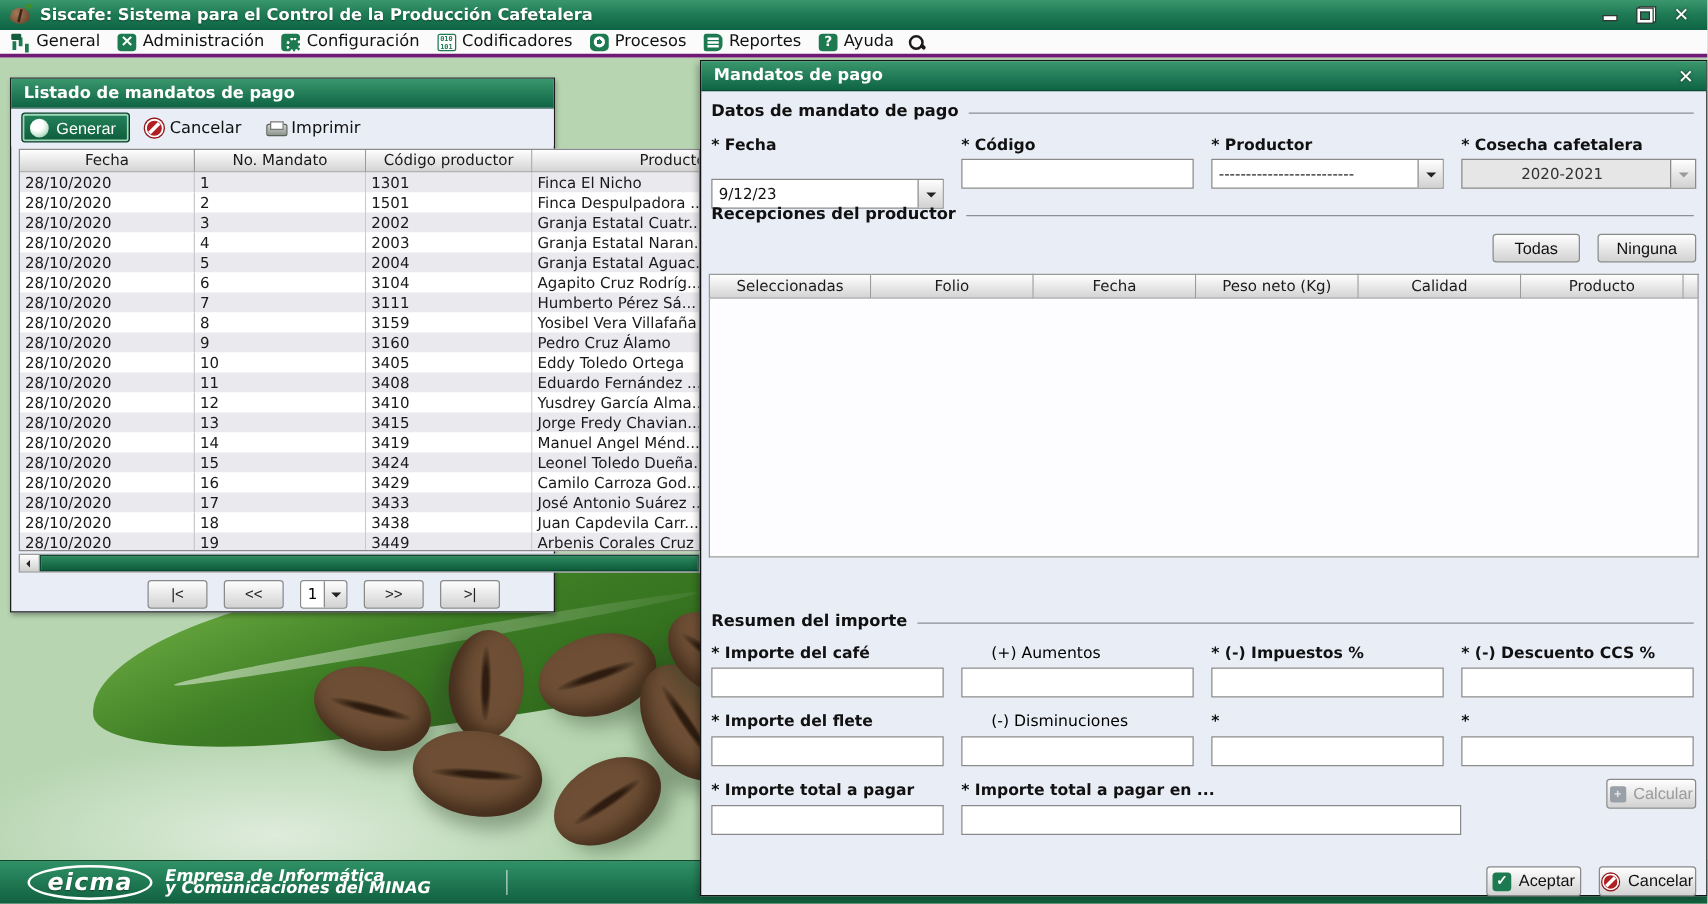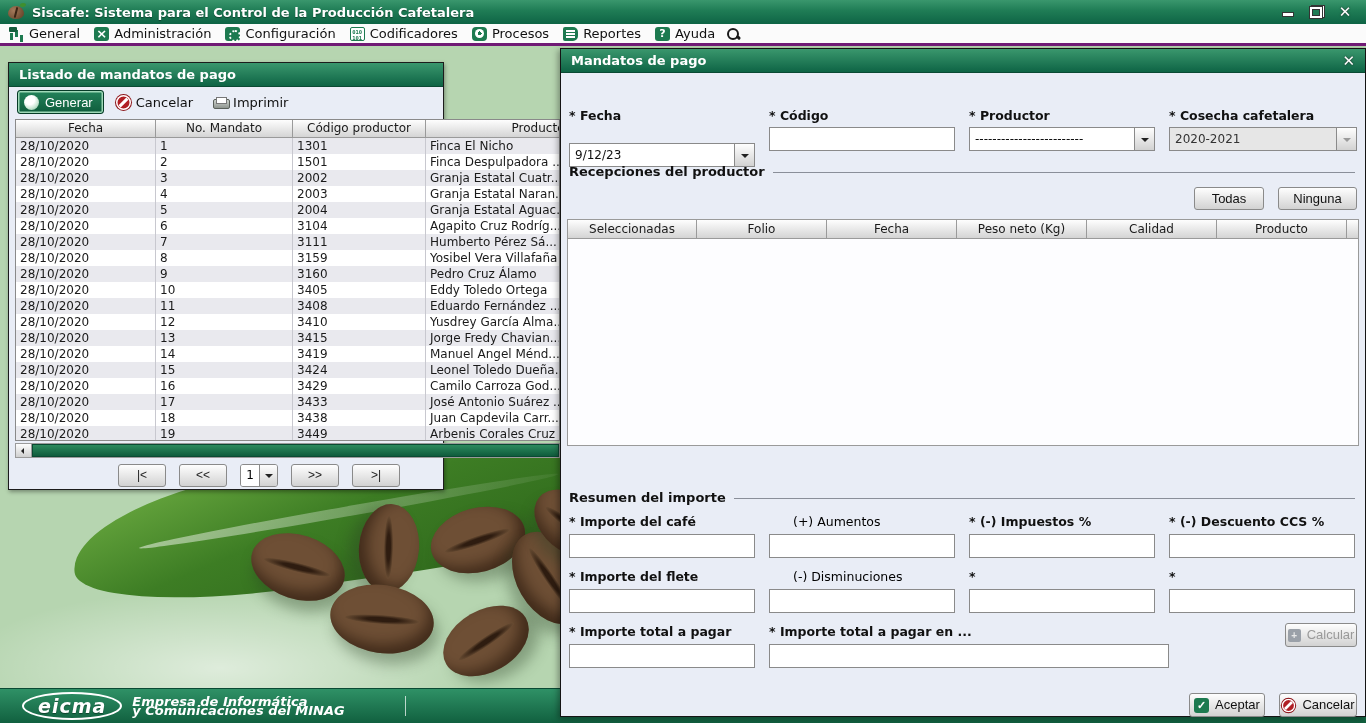--- a/index.html
+++ b/index.html
@@ -417,34 +417,37 @@
   <span class="sb-sep"></span>
 </div>
 
 <div class="dialog">
   <div class="dlg-title">
     <span>Mandatos de pago</span>
     <span class="dlg-close">✕</span>
   </div>
   <div class="dlg-body">
 
+    <div class="sec-title" style="top:8px;">
+      <span>Datos de mandato de pago</span>
+      </div>
     <div class="fld-label" style="left:8px; top:35px;">* Fecha</div>
     <div class="combo" style="left:8px; top:70px;">
       <span class="cval">9/12/23</span>
       <span class="carr"></span>
     </div>
     <div class="fld-label" style="left:208px; top:35px;">* Código</div>
     <input class="fld-input" style="left: 208px; top: 54px;" value="">
     <div class="fld-label" style="left:408px; top:35px;">* Productor</div>
     <div class="combo" style="left:408px; top:54px;">
       <span class="cval">-------------------------</span>
       <span class="carr"></span>
     </div>
     <div class="fld-label" style="left:608px; top:35px;">* Cosecha cafetalera</div>
-    <div class="combo disabled" style="left:608px; top:54px; width:188px;">
+    <div class="combo disabled" style="left:608px; top:54px; width:188px;padding-left:42px;">
       <span class="cval">2020-2021</span>
       <span class="carr"></span>
     </div>
 
     <div class="sec-title" style="top:90px;">
       <span>Recepciones del productor</span>
       </div>
     <button class="btn sel-btn" style="left:633px; top:114px; width:70px;">Todas</button>
     <button class="btn sel-btn" style="left:717px; top:114px; width:79px;">Ninguna</button>
     <div class="rtable-head" id="rhead">

